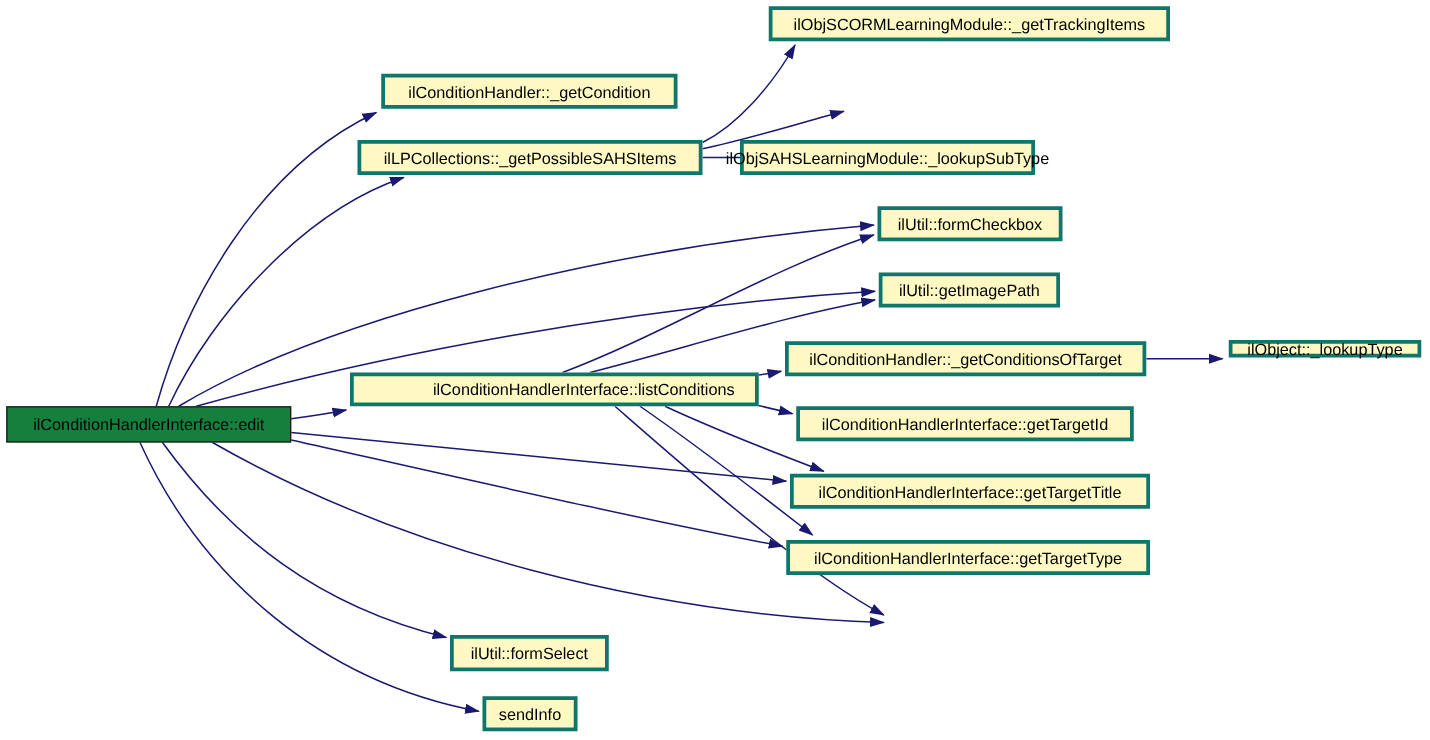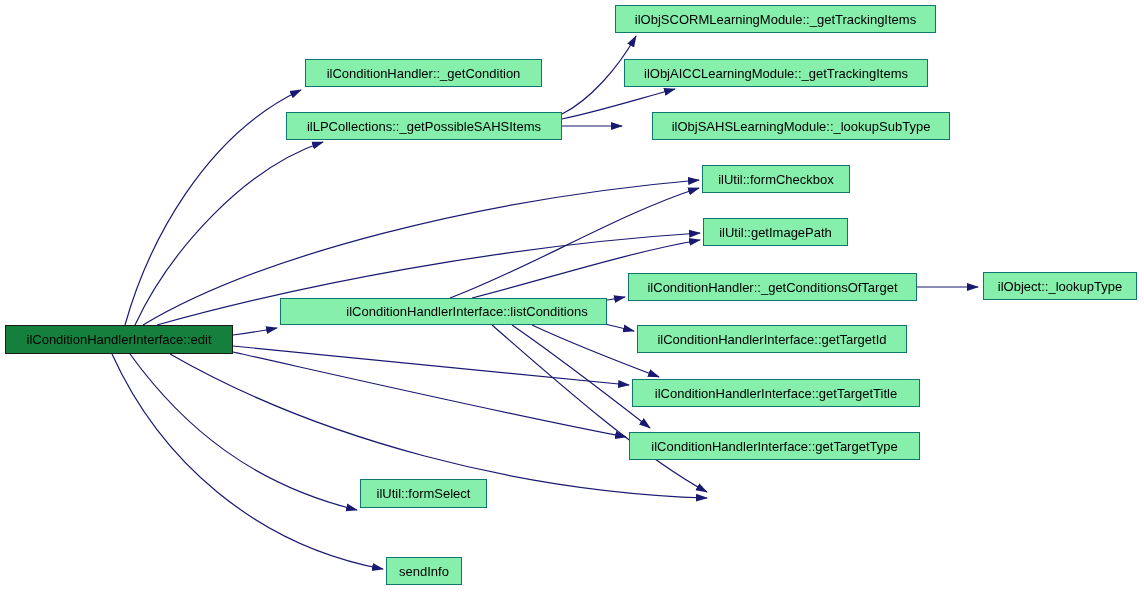--- a/index.html
+++ b/index.html
@@ -18,22 +18,22 @@
   #edge-layer {
     position: absolute;
     left: 0;
     top: 0;
     width: 1144px;
     height: 592px;
   }
   .graph-node {
     position: absolute;
     box-sizing: border-box;
-    background: #86efac;
-    border: 1px solid #0f766e;
+    background: #fef9c3;
+    border: 3px solid #0f766e;
     display: flex;
     align-items: center;
     justify-content: center;
     font-size: 13px;
     color: #000000;
     white-space: nowrap;
     cursor: pointer;
     z-index: 2;
   }
   .graph-node.current {
@@ -74,25 +74,24 @@
         <path d="M562,119 C600,111 638,99 675,89" fill="none" stroke="#191970" stroke-width="1.2" marker-end="url(#arrowhead)"></path>
         <path d="M562,126 L622,126" fill="none" stroke="#191970" stroke-width="1.2" marker-end="url(#arrowhead)"></path>
         <path d="M917,287 L978,287" fill="none" stroke="#191970" stroke-width="1.2" marker-end="url(#arrowhead)"></path>
       </g>
   </svg>
 
 <div class="graph-node current" style="left: 5px; top: 325px; width: 228px; height: 29px;">ilConditionHandlerInterface::edit</div>
     <div class="graph-node" style="left: 305px; top: 59px; width: 237px; height: 28px;">ilConditionHandler::_getCondition</div>
     <div class="graph-node" style="left: 286px; top: 112px; width: 276px; height: 28px;">ilLPCollections::_getPossibleSAHSItems</div>
     <div class="graph-node" style="left: 615px; top: 5px; width: 321px; height: 28px;">ilObjSCORMLearningModule::_getTrackingItems</div>
-    <div class="graph-node" style="left: 624px; top: 59px; width: 304px; height: 28px;">ilObjAICCLearningModule::_getTrackingItems</div>
-    <div class="graph-node" style="left: 652px; top: 112px; width: 298px; height: 28px;">ilObjSAHSLearningModule::_lookupSubType</div>
+    <div class="graph-node" style="left: 592px; top: 112px; width: 236px; height: 28px;">ilObjSAHSLearningModule::_lookupSubType</div>
     <div class="graph-node" style="left: 702px; top: 165px; width: 148px; height: 28px;">ilUtil::formCheckbox</div>
     <div class="graph-node" style="left: 703px; top: 218px; width: 145px; height: 28px;">ilUtil::getImagePath</div>
     <div class="graph-node" style="left: 628px; top: 273px; width: 289px; height: 28px;">ilConditionHandler::_getConditionsOfTarget</div>
-    <div class="graph-node" style="left: 983px; top: 272px; width: 154px; height: 28px;">ilObject::_lookupType</div>
+    <div class="graph-node" style="left: 983px; top: 272px; width: 154px; height: 14px;">ilObject::_lookupType</div>
     <div class="graph-node" style="left: 280px; top: 298px; width: 327px; height: 27px; padding-left: 47px;">ilConditionHandlerInterface::listConditions</div>
     <div class="graph-node" style="left: 637px; top: 325px; width: 270px; height: 28px;">ilConditionHandlerInterface::getTargetId</div>
     <div class="graph-node" style="left: 632px; top: 379px; width: 288px; height: 28px;">ilConditionHandlerInterface::getTargetTitle</div>
     <div class="graph-node" style="left: 629px; top: 432px; width: 291px; height: 28px;">ilConditionHandlerInterface::getTargetType</div>
-    <div class="graph-node" style="left: 360px; top: 479px; width: 127px; height: 29px;">ilUtil::formSelect</div>
+    <div class="graph-node" style="left: 360px; top: 508px; width: 127px; height: 29px;">ilUtil::formSelect</div>
     <div class="graph-node" style="left: 386px; top: 557px; width: 76px; height: 28px;">sendInfo</div>
   </div>
 
 </body></html>

